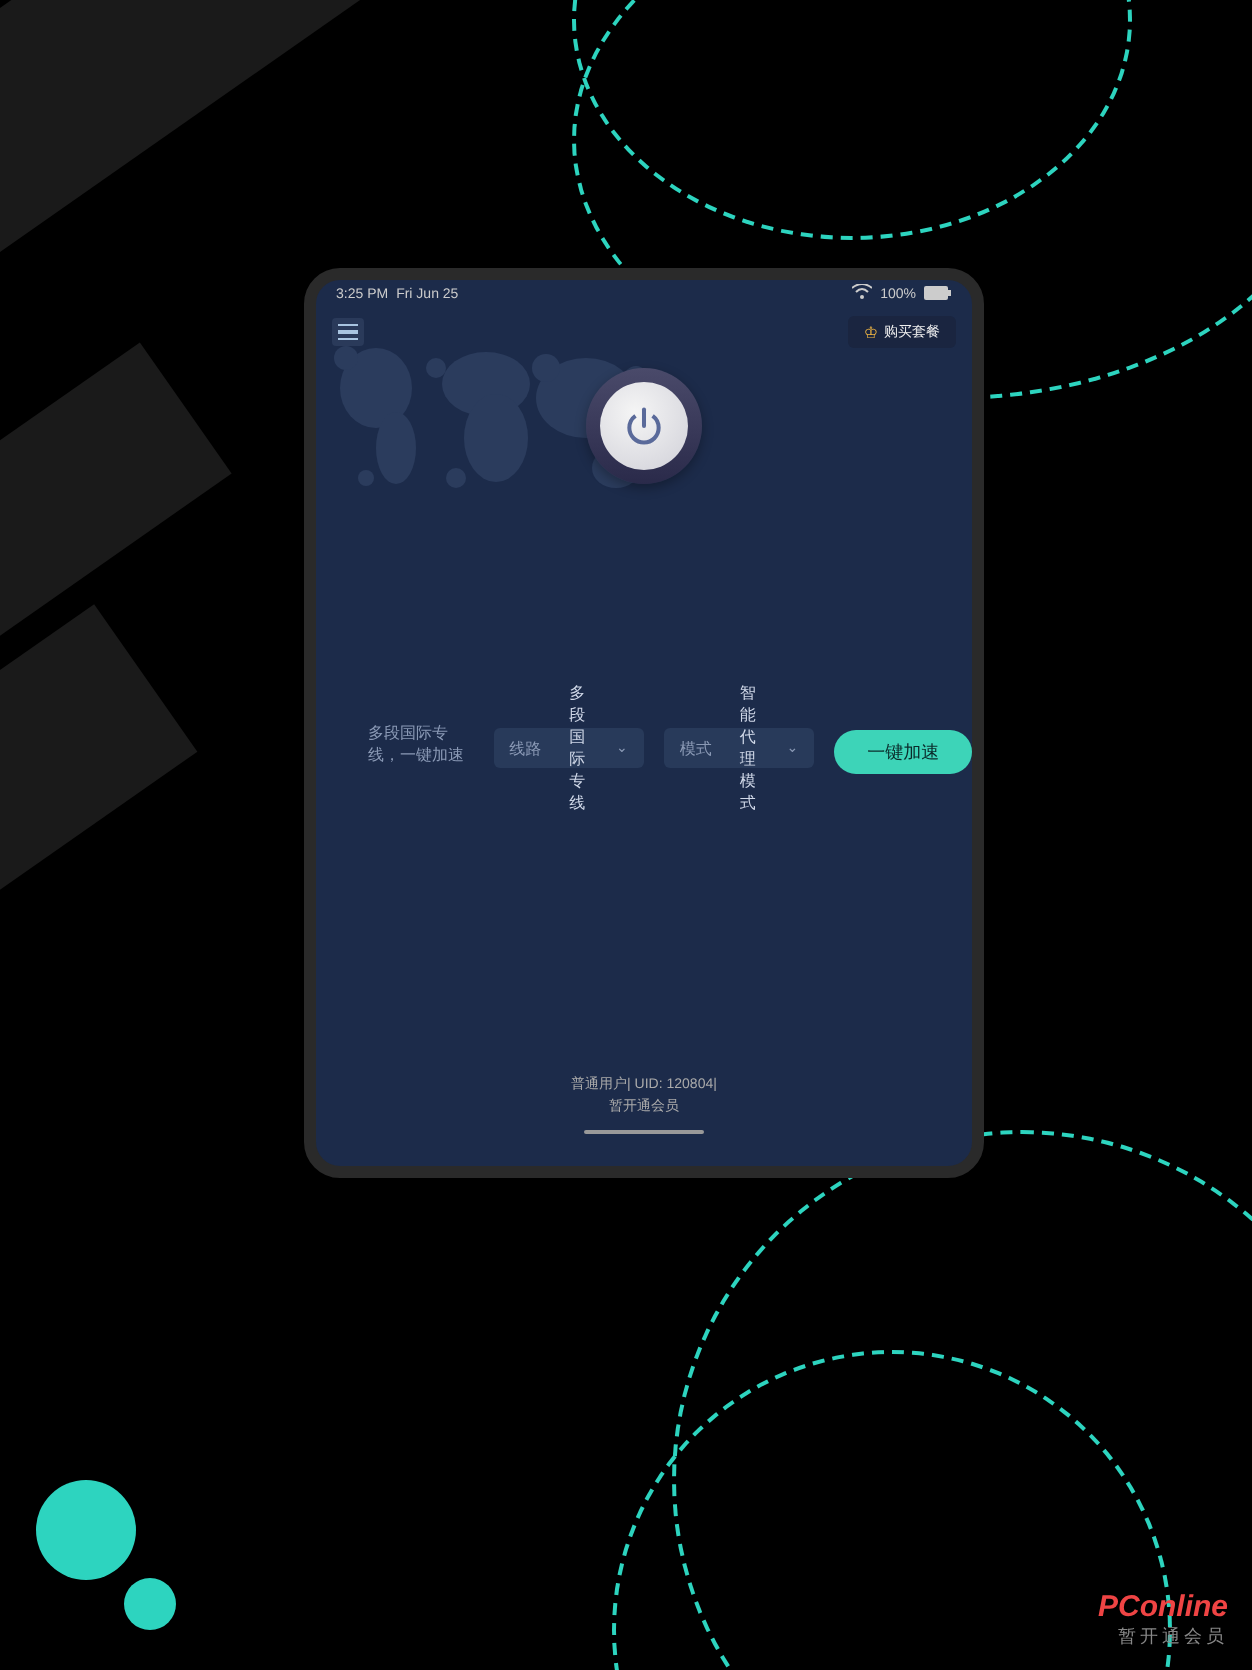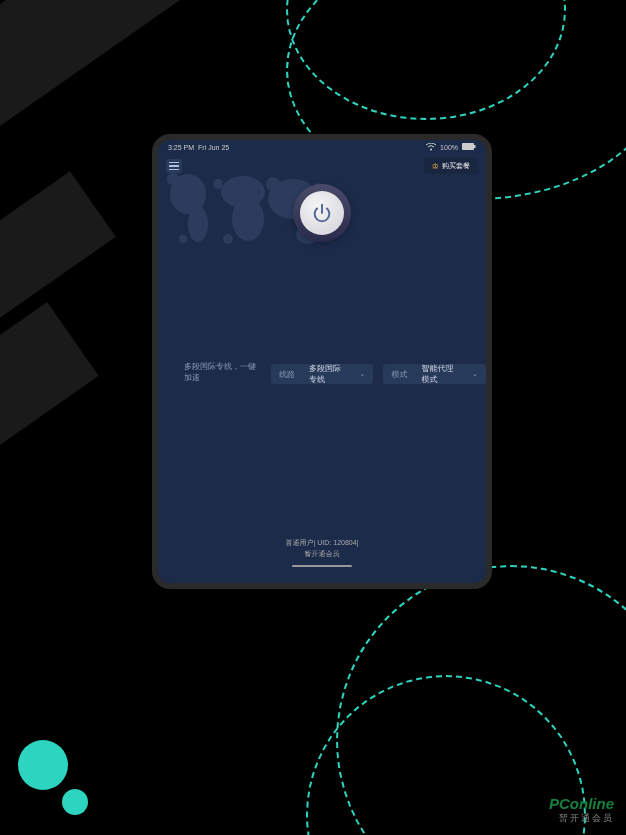--- a/index.html
+++ b/index.html
@@ -112,21 +112,21 @@
       right: 12px;
       color: #888;
       font-size: 12px;
       text-align: right;
     }
     
     .watermark .main {
       font-size: 15px;
       font-weight: bold;
       font-style: italic;
-      color: #15803d;
+      color: #ef4444;
     }
     
     .watermark .sub {
       font-size: 9px;
       letter-spacing: 2px;
     }
     
     
     .tablet {
       position: absolute;
@@ -417,20 +417,23 @@
       <span class="selector-value">多段国际专线</span>
       <span class="selector-chevron">⌄</span>
     </div>
 
     <div class="selector">
       <span class="selector-label">模式</span>
       <span class="selector-value">智能代理模式</span>
       <span class="selector-chevron">⌄</span>
     </div>
 
+    <div class="accelerate-btn">
+      <span>一键加速</span>
+    </div>
   </div>
 
   <div class="footer">
     <div>普通用户| UID: 120804|</div>
     <div>暂开通会员</div>
     <div class="home-indicator"></div>
   </div>
 
 </div>
 

